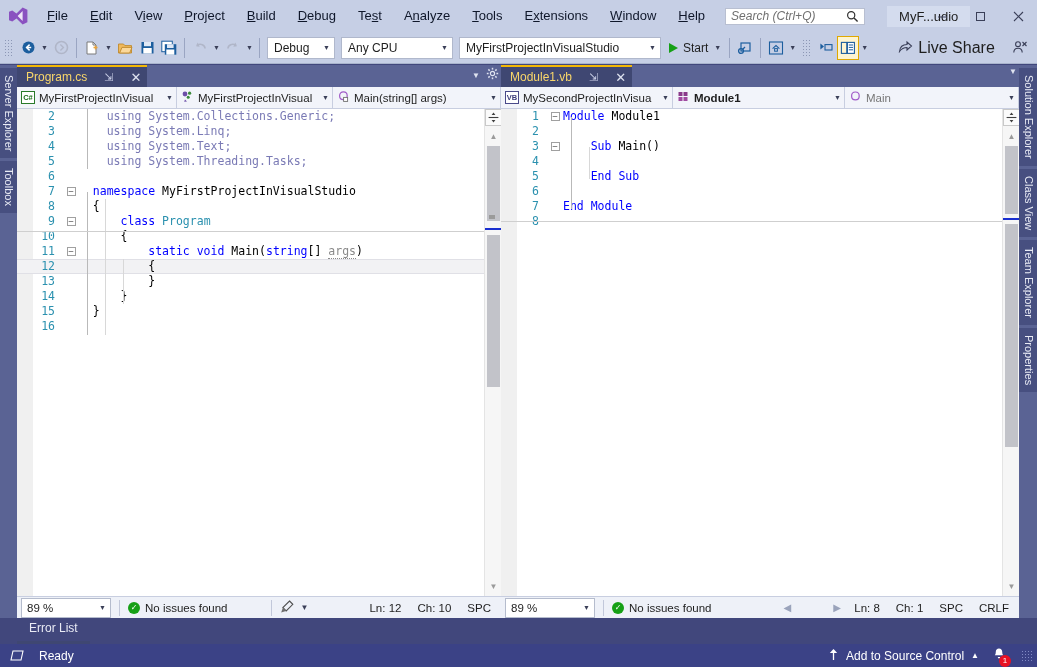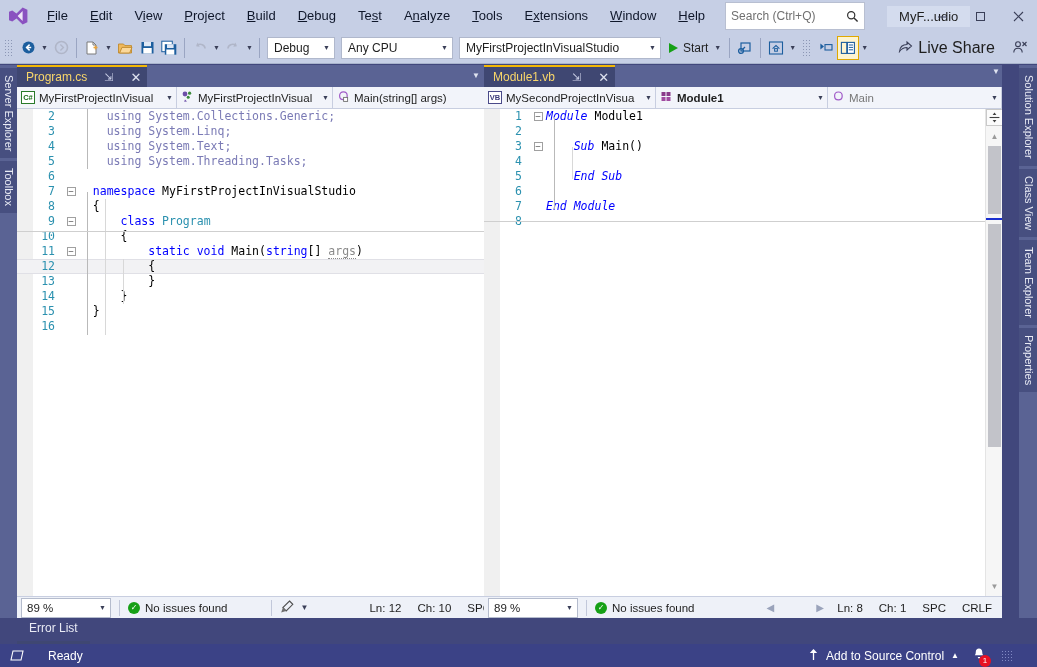--- a/index.html
+++ b/index.html
@@ -21,23 +21,23 @@
   }
   .vs-logo{ width:36px; height:32px; display:flex; align-items:center; justify-content:center; }
   .vs-logo svg{ display:block; }
   .menu{ display:flex; align-items:center; height:32px; }
   .menu-item{
     padding:0 11px; height:32px; line-height:32px; font-size:13px; color:#0f172a;
     cursor:default; white-space:nowrap;
   }
   .menu-item u{ text-decoration:underline; }
   .search-box{
-    margin-left:9px; width:140px; height:28px; background:#ffffff;
+    margin-left:9px; width:140px; height:17px; background:#ffffff;
     border:1px solid #b8bfd1; display:flex; align-items:center; padding:0 5px;
-    font-size:12px; color:#707070; position:relative;
+    font-size:12px; color:#707070; position:relative;font-style:italic;
   }
   .search-box .ph{ flex:1; }
   .search-ico{ width:13px; height:13px; }
   .win-title{
     margin-left:22px; font-size:13px; color:#1e1e1e; background:#d4dcee;
     padding:3px 12px; white-space:nowrap;
   }
   .win-btns{ position:absolute; right:0; top:0; display:flex; height:32px; }
   .win-btn{ width:38px; height:32px; display:flex; align-items:center; justify-content:center; color:#3a3f58; }
 
@@ -74,21 +74,21 @@
   .dock-tab{
     background:#474f80; color:#e9ebf5; font-size:11px; white-space:nowrap;
     writing-mode:vertical-rl; text-orientation:mixed;
     padding:7px 2px; margin:3px 0 0 0; width:17px; text-align:left;
   }
   .dock-right .dock-tab{ width:18px; }
 
   
   .pane{ position:absolute; top:65px; height:553px; background:#5a6394; }
   .pane-left{ left:17px; width:484px; }
-  .pane-right{ left:484px; width:518px; }
+  .pane-right{ left:501px; width:518px; }
 
   .tabstrip{ position:relative; height:22px; display:flex; align-items:flex-end; }
   .filetab{
     height:22px; background:#3f4772; color:#f2b705; display:flex; align-items:center;
     padding:0 6px 0 9px; font-size:12px; gap:17px; border-top:2px solid #f2b705;
     position:relative; top:0;
   }
   .filetab .fname{ color:#f8d66a; }
   .filetab .ticon{ color:#c9cee6; font-size:11px; }
   .filetab .tclose{ color:#dfe3f0; font-size:13px; line-height:1; }
@@ -116,21 +116,21 @@
   .ln{ height:15px; line-height:15px; display:flex; white-space:pre; }
   .ln.cur{ background:#f2f2f4; box-shadow: inset 0 1px 0 #e0e0e6, inset 0 -1px 0 #e0e0e6;}
   .num{ width:46px; text-align:right; padding-right:8px; color:#2b91af; flex:0 0 auto; }
   .fold{ width:16px; flex:0 0 auto; position:relative; color:#808080; font-size:9px;
      text-align:center; line-height:15px; }
   .fold .bx{ display:inline-block; width:9px;height:9px;border:1px solid #a0a0a0;background:#fff;
      line-height:7px; font-size:9px; color:#606060; vertical-align:middle; }
   .txt{ flex:1; color:#000; }
   .k{ color:#0000ff; } .t{ color:#2b91af; }
   .u{ color:#7a7ab5; } .m{ color:#000; }
-  .vbk{ color:#0000ff;font-style:italic; }
+  .vbk{ color:#0000ff; }
   .arg{ color:#8a8a8a; border-bottom:1px dotted #8a8a8a; }
 
   .indent-guide{ position:absolute; width:1px; background:#d8d8d8; }
   .fold-line{ position:absolute; width:1px; background:#b9b9b9; }
   .hscroll-sep{ position:absolute; left:0; right:0; height:1px; background:#cfcfcf; }
 
   
   .vscroll{ position:absolute; right:0; top:0; width:17px; bottom:0; background:#f6f6f6;
      border-left:1px solid #e4e4e4; }
   .splitbtn{ width:17px;height:17px;background:#fbfbfb;border:1px solid #c9c9c9;
@@ -152,23 +152,23 @@
   .es-right{ margin-left:auto; display:flex; align-items:center; gap:16px; padding-right:10px; }
 
   
   .errorlist{ position:absolute; left:17px; top:618px; height:26px; width:1002px; }
   .el-tab{ display:inline-flex; align-items:flex-end; height:26px; color:#e9ebf5; font-size:12px;
      padding:0 12px 6px 12px; border-bottom:3px solid #3f4772;text-align:center; }
 
   
   .statusbar{ position:absolute; left:0; bottom:0; width:1037px; height:23px;
      background:#3b4286; color:#fff; display:flex; align-items:center; font-size:12px; }
-  .sb-ready{ display:flex; align-items:center; gap:24px; padding-left:10px; }
+  .sb-ready{ display:flex; align-items:center; gap:15px; padding-left:10px; }
   .sb-ico{ width:14px;height:11px; }
-  .sb-right{ margin-left:auto; display:flex; align-items:center; gap:9px; padding-right:24px; }
+  .sb-right{ margin-left:auto; display:flex; align-items:center; gap:9px; padding-right:4px; }
   .sb-src{ display:flex; align-items:center; gap:7px; }
   .bell-wrap{ position:relative; width:22px; height:18px; display:flex; align-items:center; justify-content:center;}
   .bell-badge{ position:absolute; right:-1px; bottom:-2px; background:#e81123; color:#fff;
      font-size:8px; width:12px;height:12px;border-radius:50%;display:flex;align-items:center;justify-content:center;}
   .resize-grip{ width:12px;height:12px;margin-left:2px;
      background-image:radial-gradient(#8189c4 0.8px, transparent 0.9px); background-size:3px 3px;}
 </style>
 </head>
 <body>
 

